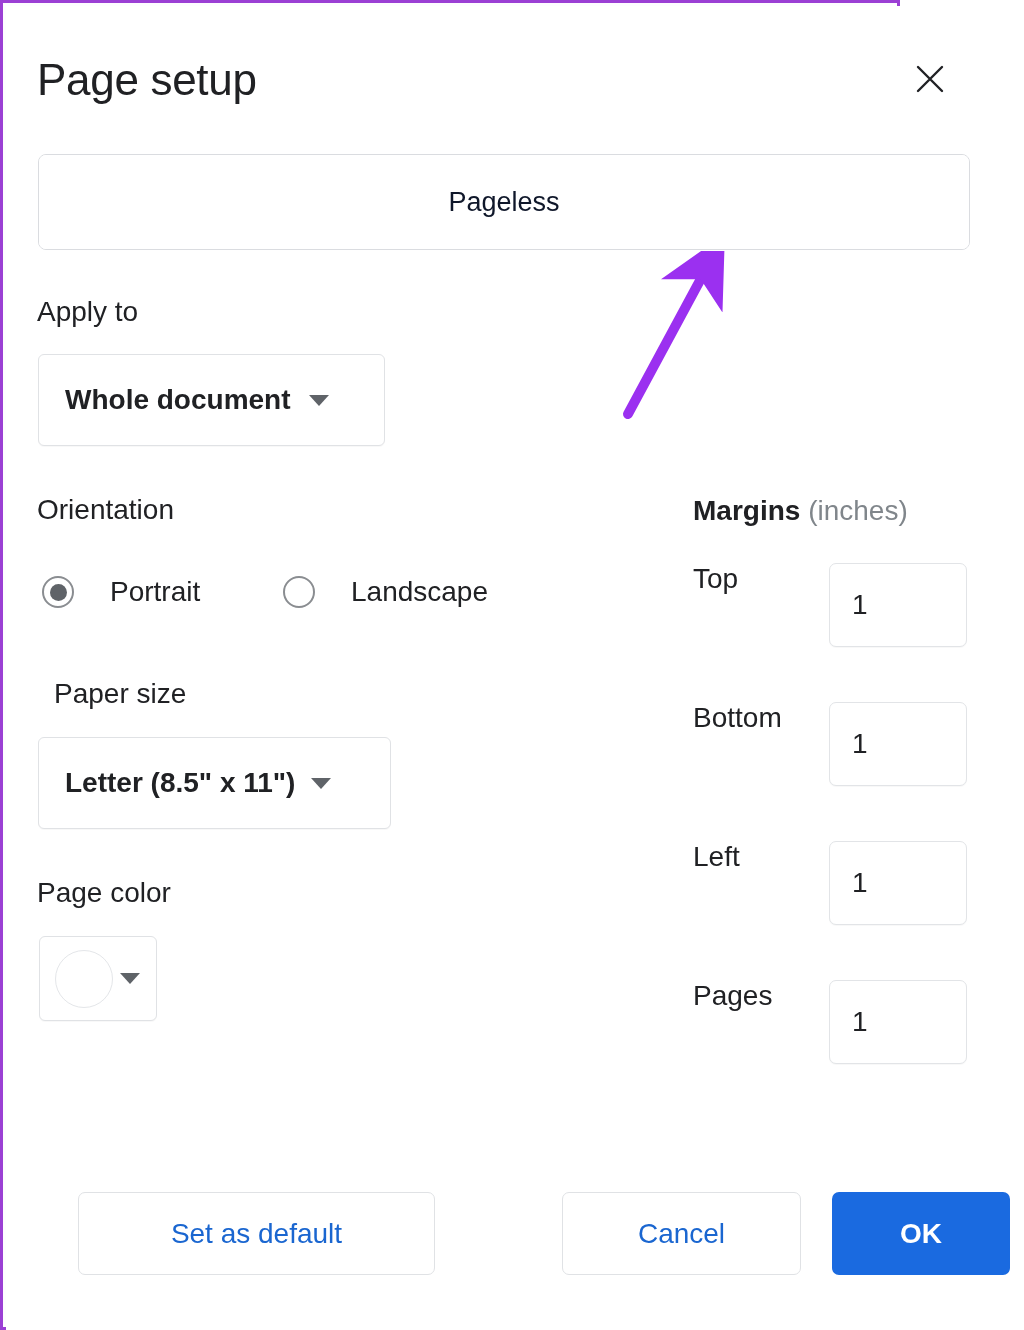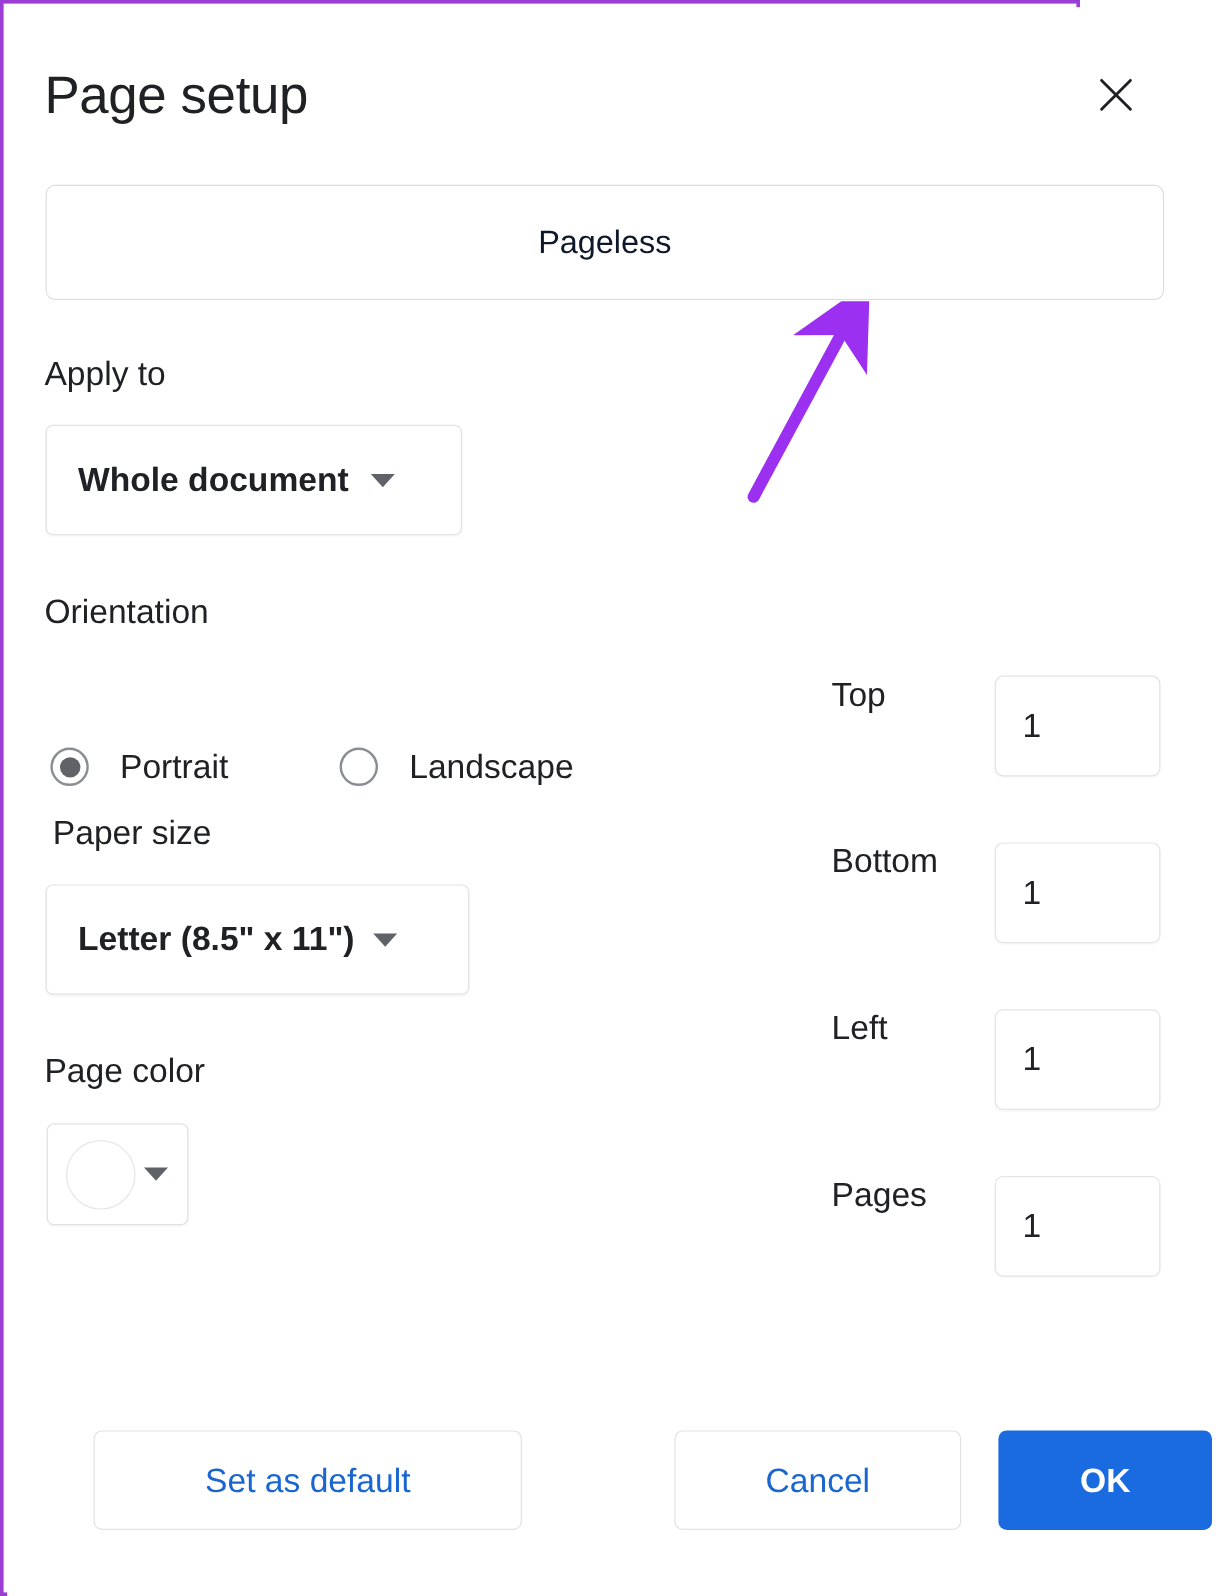--- a/index.html
+++ b/index.html
@@ -154,23 +154,22 @@
     border: 1px solid #e4e6e9;
     background: #ffffff;
     flex: none;
   }
 
   
   .radio-row {
     position: absolute;
     display: flex;
     align-items: center;
-    gap: 26px;
-    cursor: pointer;
-    margin-top: 47px;
+    gap: 36px;
+    cursor: pointer;
   }
   .radio {
     width: 32px;
     height: 32px;
     border-radius: 50%;
     border: 2px solid #8a8d91;
     box-sizing: border-box;
     display: flex;
     align-items: center;
     justify-content: center;
@@ -311,34 +310,37 @@
     <div class="radio-row" style="left:36px; top:570px;">
       <span class="radio checked"></span>
       <span class="radio-label">Portrait</span>
     </div>
 
     <div class="radio-row" style="left:277px; top:570px;">
       <span class="radio"></span>
       <span class="radio-label">Landscape</span>
     </div>
 
-    <div class="section-label" style="left:38px; top:672px;">Paper size</div>
+    <div class="section-label" style="left:48px; top:672px;">Paper size</div>
 
     <div class="dropdown" id="paper-dropdown">
       <span class="dd-text">Letter (8.5" x 11")</span>
       <span class="caret"></span>
     </div>
 
     <div class="section-label" style="left:31px; top:871px;">Page color</div>
 
     <div class="dropdown" id="pagecolor-dropdown">
       <span id="pagecolor-swatch"></span>
       <span class="caret"></span>
     </div>
 
+    <div id="margins-head">
+      <span class="strong">Margins</span><span>&nbsp;</span><span class="weak">(inches)</span>
+    </div>
 
     <div class="margin-row" style="top:557px;">
       <span class="margin-label">Top</span>
       <input class="margin-input" type="text" value="1" style="">
     </div>
 
     <div class="margin-row" style="top:696px;">
       <span class="margin-label">Bottom</span>
       <input class="margin-input" type="text" value="1" style="">
     </div>

